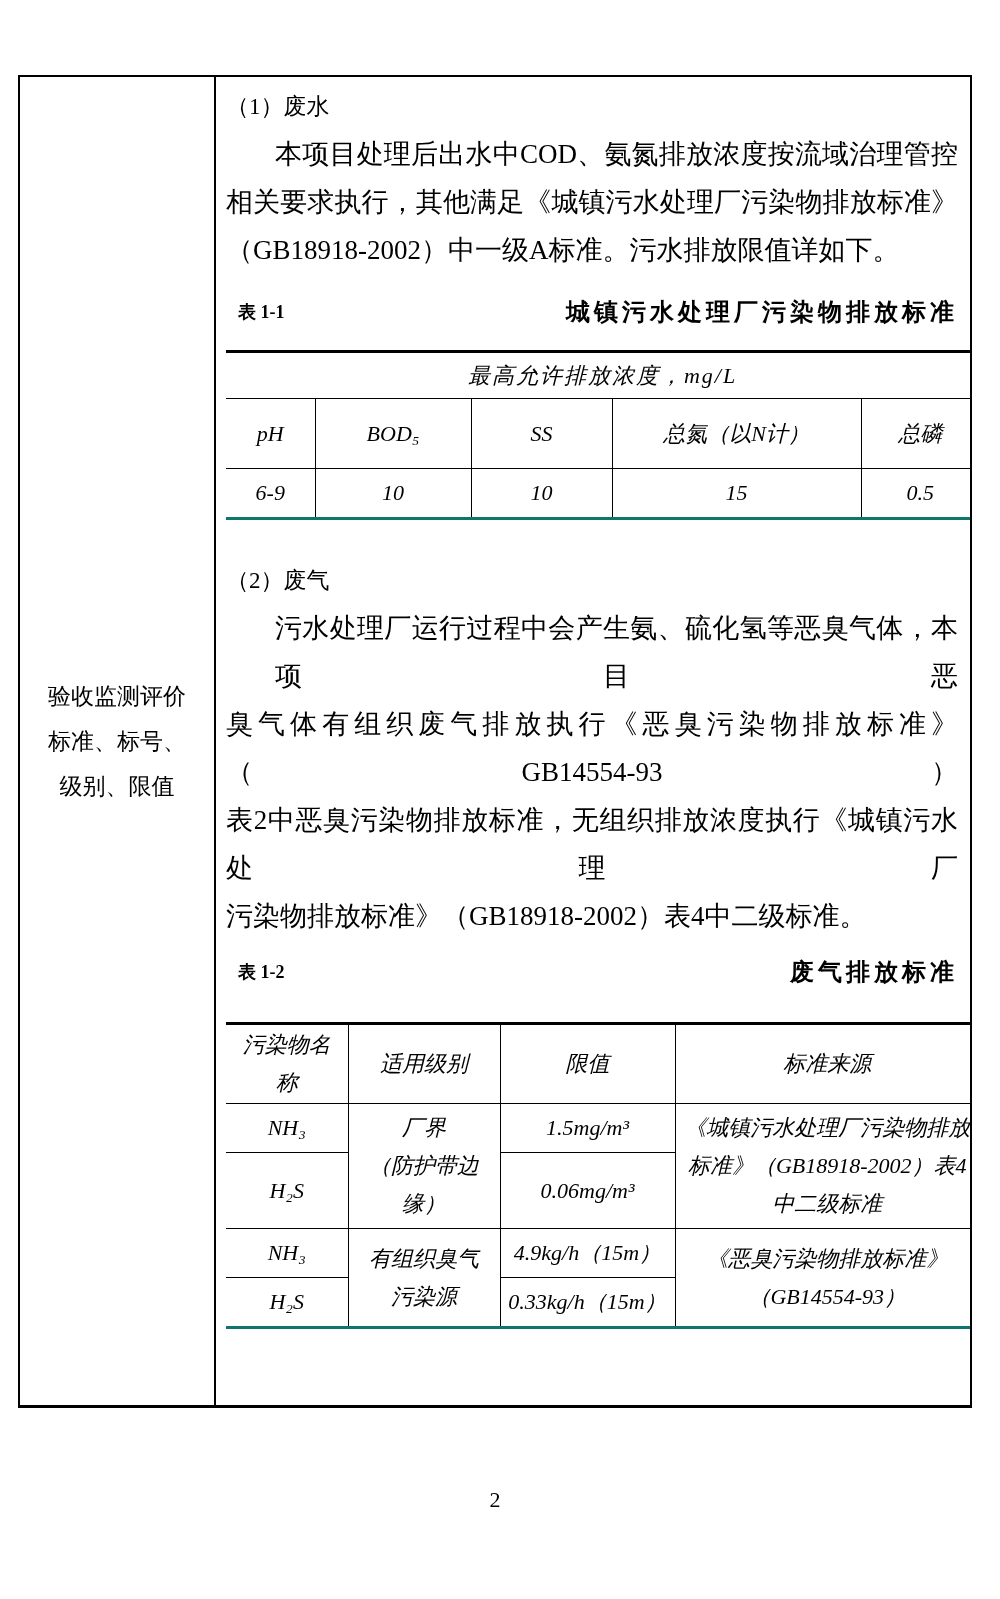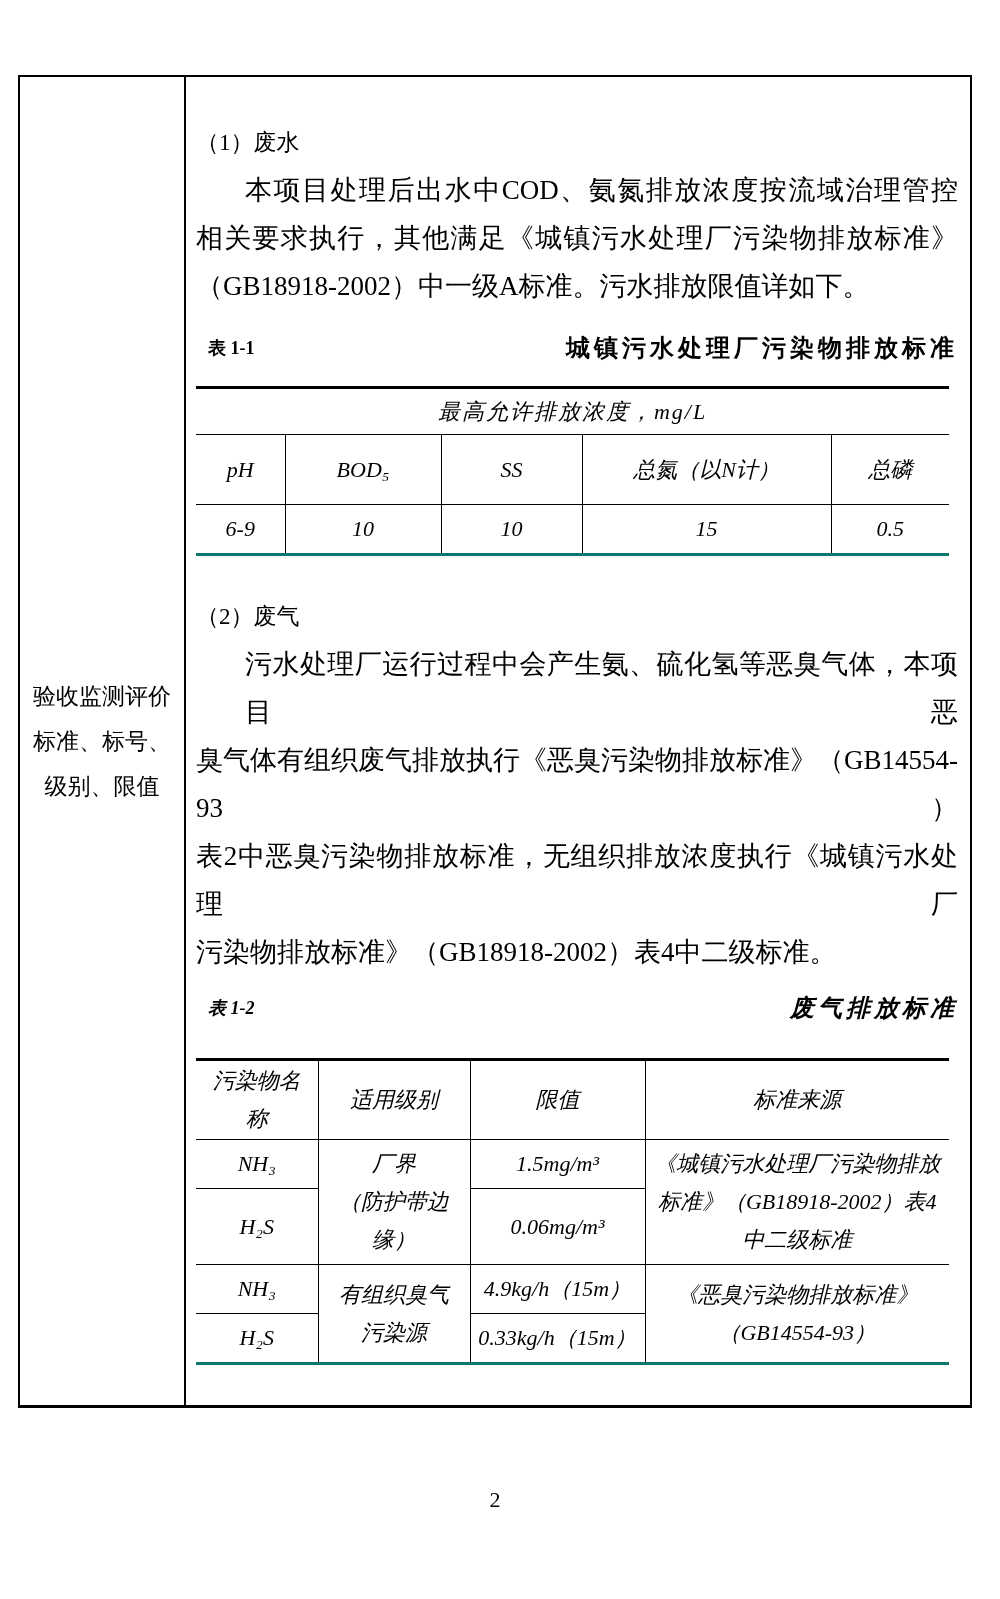--- a/index.html
+++ b/index.html
@@ -17,38 +17,37 @@
     position: absolute;
     left: 18px;
     top: 75px;
     width: 954px;
     height: 1333px;
     border: 2px solid #000;
     border-bottom-width: 3px;
     display: flex;
   }
   .sidebar-cell {
-    width: 166px;
+    width: 196px;
     border-right: 2px solid #000;
     display: flex;
     align-items: center;
     justify-content: center;
     flex-shrink: 0;
   }
   .sidebar-label {
     white-space: pre-line;
     text-align: center;
     font-size: 23px;
     line-height: 45px;
   }
   .content-cell {
     flex: 1;
     padding: 6px 12px 0 10px;
     overflow: hidden;
-    margin-top: 36px;
   }
   .heading {
     font-size: 23px;
     line-height: 47px;
     text-align: left;
   }
   .heading-2 { margin-top: 37px; }
   .para-line {
     font-size: 27px;
     line-height: 48px;
@@ -57,21 +56,21 @@
     text-justify: inter-character;
   }
   .para-line.first { padding-left: 49px; }
   .para-line.last { text-align: left; text-align-last: left; }
   .caption {
     position: relative;
     height: 44px;
     line-height: 44px;
   }
   .caption-1 { margin-top: 16px; }
-  .caption-2 { margin-top: 10px; font-style: italic; }
+  .caption-2 { margin-top: 10px; }
   .caption-label {
     position: absolute;
     left: 12px; top: 0;
     font-weight: bold;
     font-size: 18px;
   }
   .caption-title {
     display: block;
     text-align: right;
     font-weight: bold;

